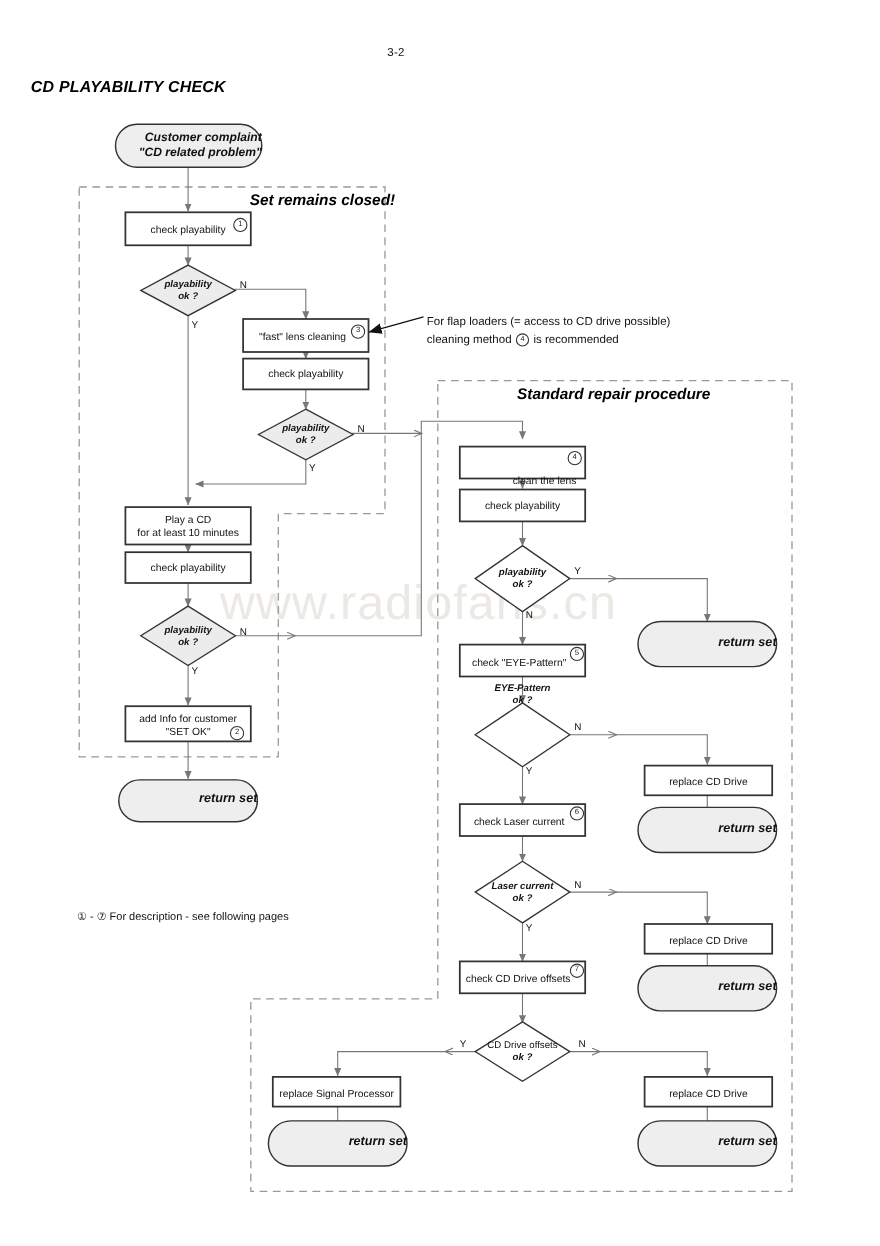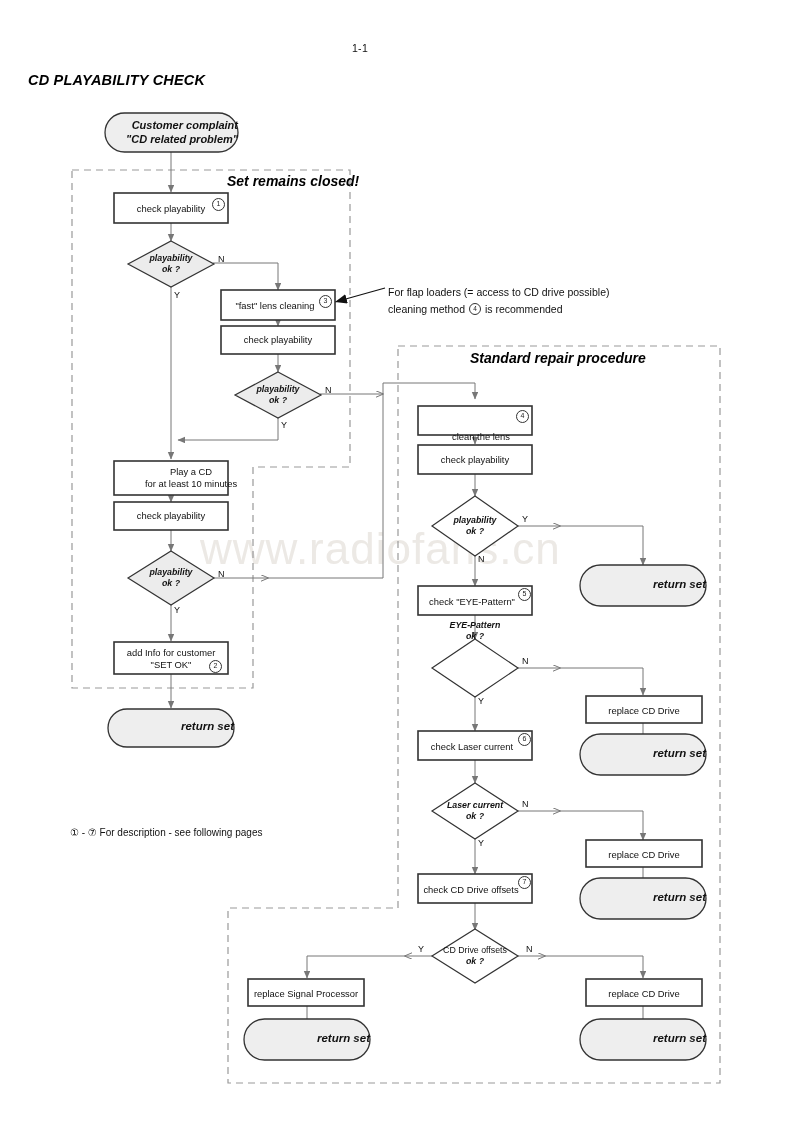--- a/index.html
+++ b/index.html
@@ -61,21 +61,21 @@
   .circnum.inline{
     position:relative;display:inline-block;vertical-align:2px;margin:0 1px;
     width:10px;height:10px;line-height:9px;font-size:6.5px;
   }
 </style>
 </head>
 <body>
 
 <div id="stage">
 
-  <div class="page-num">1-1</div>
+  <div class="page-num">3-2</div>
   <div class="page-title">CD PLAYABILITY CHECK</div>
   <div class="watermark">www.radiofans.cn</div>
 
   <svg viewBox="0 0 800 1133">
     <defs>
       <marker id="ah" markerWidth="9" markerHeight="9" refX="7" refY="3.2" orient="auto">
         <path d="M0,0 L7.5,3.2 L0,6.4 z" fill="#777"></path>
       </marker>
       <marker id="ahopen" markerWidth="9" markerHeight="9" refX="7" refY="3.2" orient="auto">
         <path d="M0,0 L7.5,3.2 L0,6.4" fill="none" stroke="#777" stroke-width="1"></path>
@@ -204,32 +204,32 @@
   <div class="termLabel" style="left:580px;top:1032px;width:126px;">return set</div>
 
   <div class="nodeLabel" style="left:114px;top:203px;width:114px;">check playability</div>
   <div class="circnum" style="left:212px;top:198px;">1</div>
 
   <div class="nodeLabel" style="left:221px;top:300px;width:108px;">"fast" lens cleaning</div>
   <div class="circnum" style="left:319px;top:295px;">3</div>
 
   <div class="nodeLabel" style="left:221px;top:334px;width:114px;">check playability</div>
 
-  <div class="nodeLabel two" style="left:114px;top:466px;width:114px;padding-left:20px;">
+  <div class="nodeLabel two" style="left:114px;top:466px;width:114px;">
     <span>Play a CD</span><br><span>for at least 10 minutes</span>
   </div>
 
   <div class="nodeLabel" style="left:114px;top:510px;width:114px;">check playability</div>
 
   <div class="nodeLabel two" style="left:114px;top:647px;width:114px;">
     <span>add Info for customer</span><br><span>"SET OK"</span>
   </div>
   <div class="circnum" style="left:209px;top:660px;">2</div>
 
-  <div class="nodeLabel" style="left:418px;top:415px;width:126px;margin-top:16px;">clean the lens</div>
+  <div class="nodeLabel" style="left:432px;top:415px;width:126px;margin-top:16px;">clean the lens</div>
   <div class="circnum" style="left:516px;top:410px;">4</div>
 
   <div class="nodeLabel" style="left:418px;top:454px;width:114px;">check playability</div>
 
   <div class="nodeLabel" style="left:416px;top:596px;width:112px;">check "EYE-Pattern"</div>
   <div class="circnum" style="left:518px;top:588px;">5</div>
 
   <div class="nodeLabel" style="left:416px;top:741px;width:112px;">check Laser current</div>
   <div class="circnum" style="left:518px;top:733px;">6</div>
 

